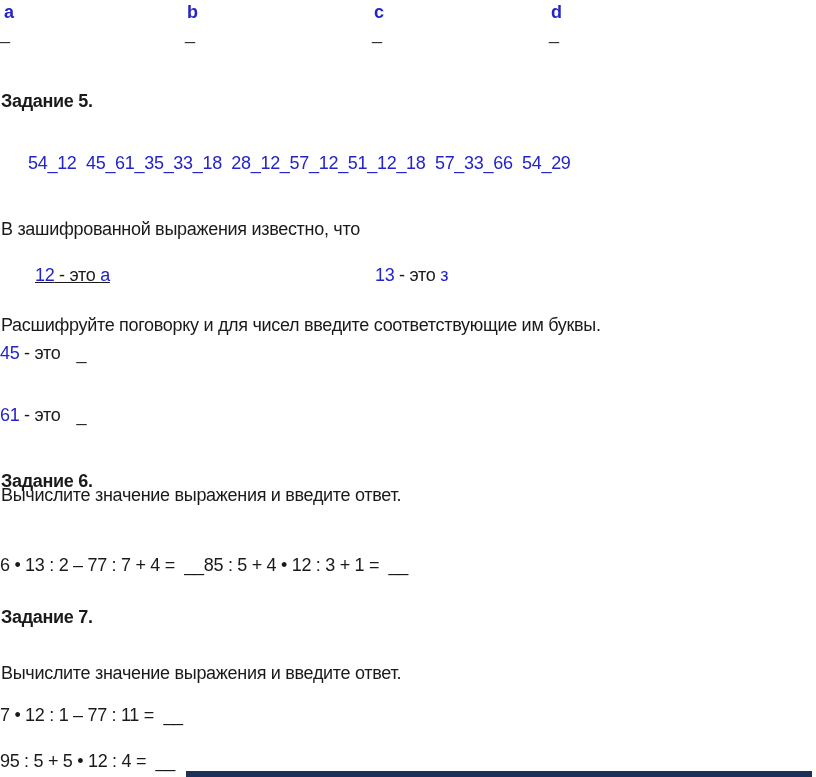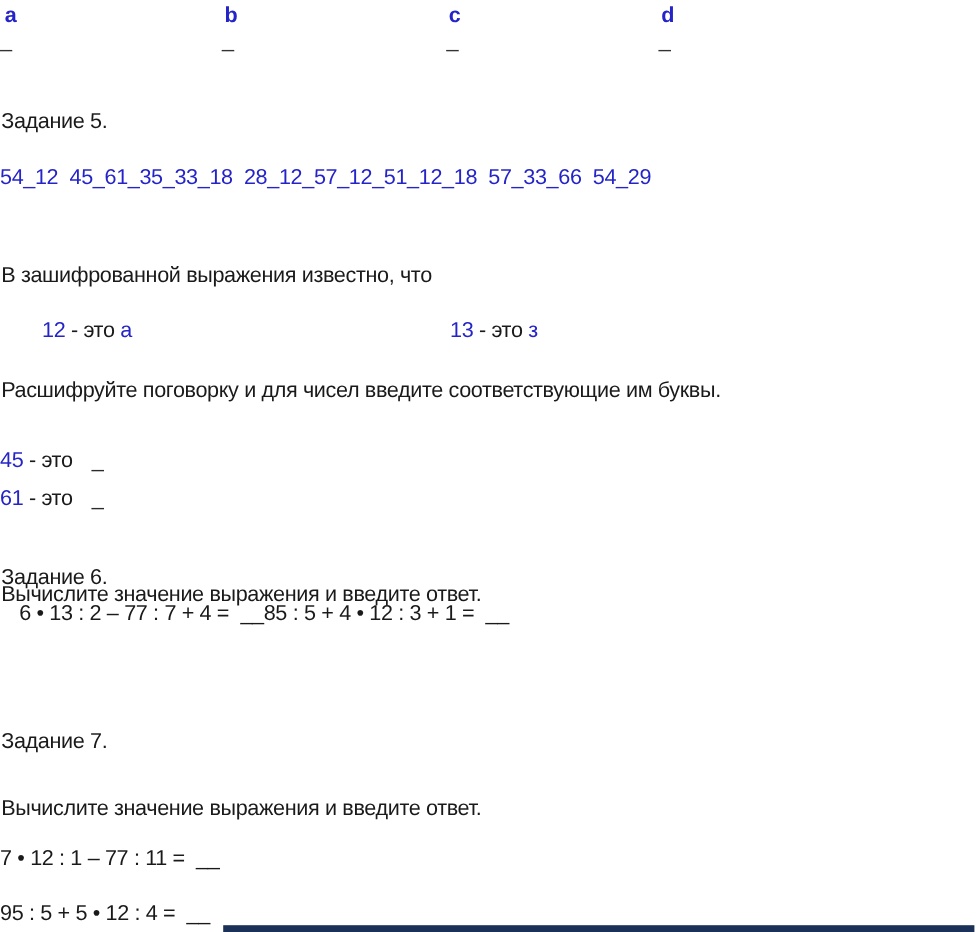--- a/index.html
+++ b/index.html
@@ -12,21 +12,21 @@
     width: 816px;
     height: 777px;
     margin: 0 auto;
     background: #ffffff;
     overflow: hidden;
     color: #1a1a1a;
     font-size: 18px;
     letter-spacing: -0.3px;
   }
   .ln { position: absolute; white-space: pre; line-height: 22px; }
-  .bold { font-weight: normal; }
+  .bold { font-weight: bold; }
   .blue { color: var(--accent, #2424c8); }
   .opt  { font-weight: 700; }
   .dash-blank { color: #333; }
   .answer-gap { margin-left: 16px; color: #2b2b2b; }
   .bottom-bar {
     position: absolute;
     left: 186px;
     bottom: 0;
     width: 626px;
     height: 6px;
@@ -43,35 +43,35 @@
   <span class="ln blue opt" style="left:374px; top:1px;">c</span>
   <span class="ln blue opt" style="left:551px; top:1px;">d</span>
 
   <span class="ln dash-blank" style="left:0px;   top:22px;">_</span>
   <span class="ln dash-blank" style="left:185px; top:22px;">_</span>
   <span class="ln dash-blank" style="left:372px; top:22px;">_</span>
   <span class="ln dash-blank" style="left:549px; top:22px;">_</span>
 
   <div class="ln bold" style="left:1px; top:90px;">Задание 5.</div>
 
-  <div class="ln blue" style="left:0px; top:136px;">54_12  45_61_35_33_18  28_12_57_12_51_12_18  57_33_66  54_29</div>
+  <div class="ln blue" style="left:0px; top:152px;padding-left:28px;">54_12  45_61_35_33_18  28_12_57_12_51_12_18  57_33_66  54_29</div>
 
   <div class="ln" style="left:1px; top:218px;">В зашифрованной выражения известно, что</div>
 
-  <div class="ln" style="left:35px; top:264px;"><span class="blue">12</span><span> - это </span><span class="blue">а</span></div>
+  <div class="ln" style="left:35px; top:264px;text-decoration:underline;"><span class="blue">12</span><span> - это </span><span class="blue">а</span></div>
   <div class="ln" style="left:375px; top:264px;"><span class="blue">13</span><span> - это </span><span class="blue">з</span></div>
 
   <div class="ln" style="left:1px; top:314px;">Расшифруйте поговорку и для чисел введите соответствующие им буквы.</div>
 
-  <div class="ln" style="left:0px; top:372px;"><span class="blue">45</span><span> - это</span><span class="answer-gap">_</span></div>
+  <div class="ln" style="left:0px; top:342px;"><span class="blue">45</span><span> - это</span><span class="answer-gap">_</span></div>
   <div class="ln" style="left:0px; top:404px;"><span class="blue">61</span><span> - это</span><span class="answer-gap">_</span></div>
 
   <div class="ln bold" style="left:1px; top:427px;margin-top:43px;">Задание 6.</div>
   <div class="ln" style="left:1px; top:484px;">Вычислите значение выражения и введите ответ.</div>
-  <div class="ln" style="left:0px; top:500px;padding-left:16px;">6 • 13 : 2 – 77 : 7 + 4 =  __85 : 5 + 4 • 12 : 3 + 1 =  __</div>
+  <div class="ln" style="left:0px; top:554px;">6 • 13 : 2 – 77 : 7 + 4 =  __85 : 5 + 4 • 12 : 3 + 1 =  __</div>
 
   <div class="ln bold" style="left:1px; top:606px;text-align:right;">Задание 7.</div>
   <div class="ln" style="left:1px; top:662px;">Вычислите значение выражения и введите ответ.</div>
   <div class="ln" style="left:0px; top:704px;">7 • 12 : 1 – 77 : 11 =  __</div>
   <div class="ln" style="left:0px; top:750px;">95 : 5 + 5 • 12 : 4 =  __</div>
 
   <div class="bottom-bar"></div>
 </div>
 
 </body></html>

